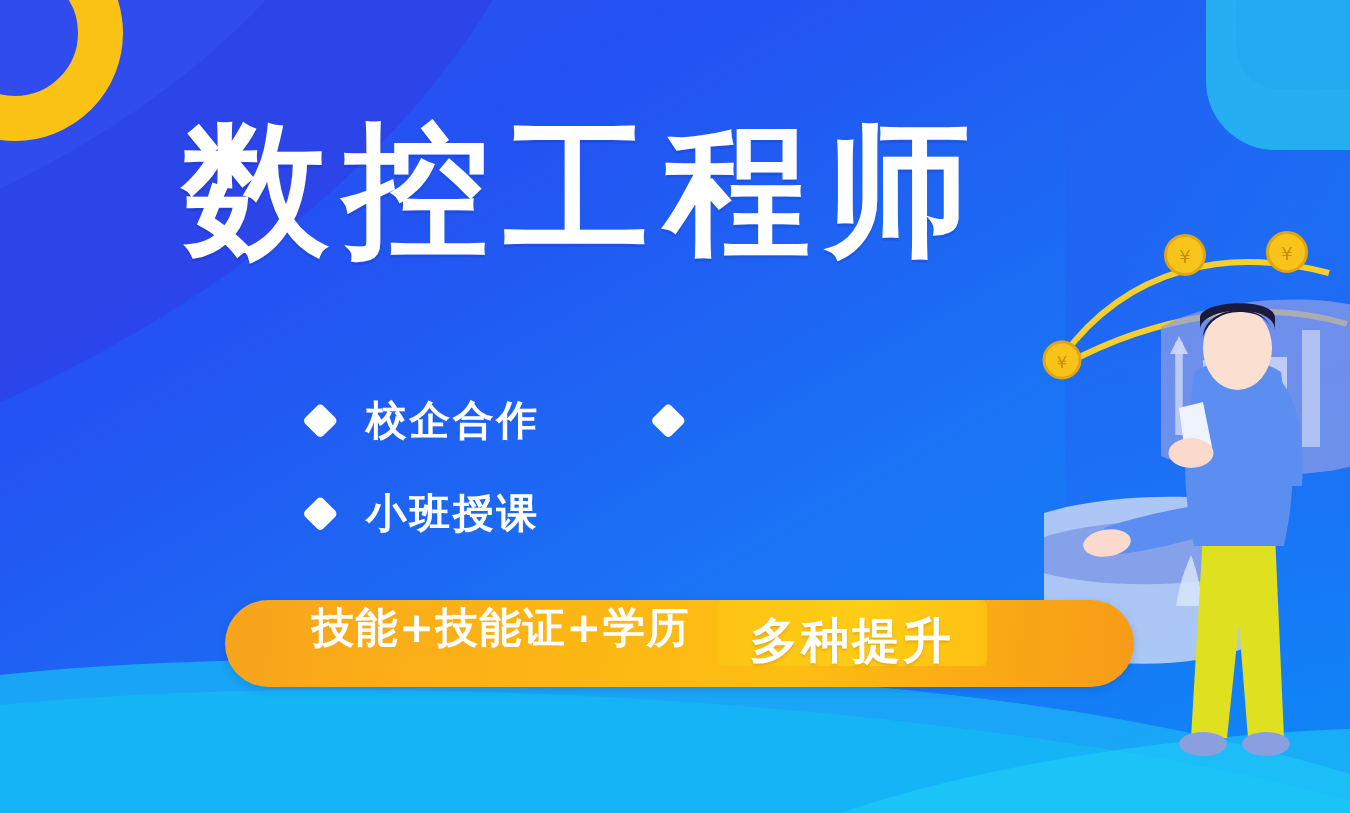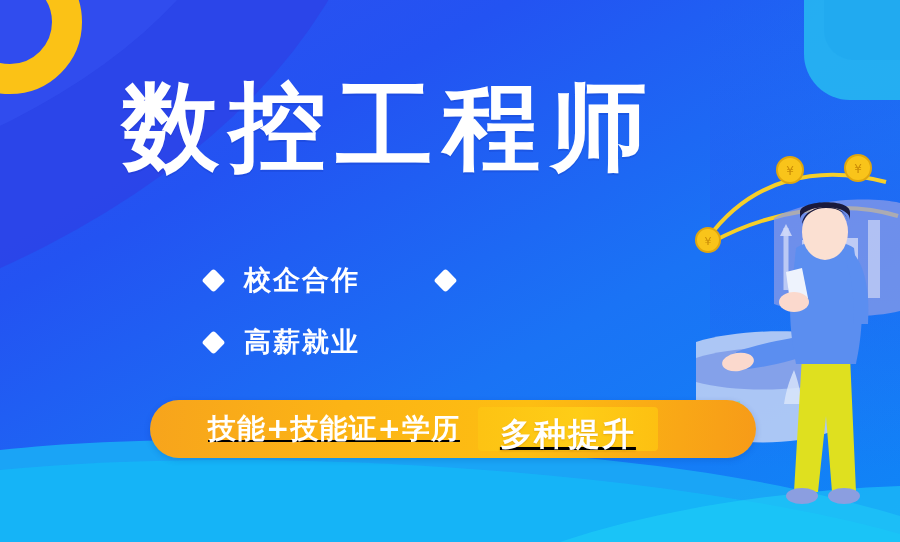--- a/index.html
+++ b/index.html
@@ -120,23 +120,22 @@
     font-family:Liberation Mono, monospace;
   }
 
   .cta {
     position:absolute;
     left:150px; top:396px;
     width:606px; height:58px;
     border-radius:29px;
     background:linear-gradient(95deg,#f7a41c 0%,#fcb415 32%,#fdbe12 62%,#f79b18 100%);
     display:flex;
-    align-items:center;
+    align-items:flex-start;
     box-shadow:0 2px 6px rgba(10,40,140,.18);
-    text-decoration:underline;
   }
   .cta-left {
     color:#ffffff;
     font-size:28px;
     font-weight:700;
     letter-spacing:1px;
     margin-left:58px;
     white-space:nowrap;
     font-family:"DejaVu Sans","Liberation Sans",sans-serif;
   }
@@ -243,21 +242,21 @@
         <span class="diamond"></span>
         <span class="feat-label">校企合作</span>
       </div>
 
       <div class="feat">
         <span class="diamond"></span>
       </div>
 
       <div class="feat">
         <span class="diamond"></span>
-        <span class="feat-label">高薪就业</span>
+        <span class="feat-label">小班授课</span>
       </div>
 
 
     </div>
 
     <div class="cta">
       <span class="cta-left">技能+技能证+学历</span>
       <span class="cta-chip">
         <span class="cta-chip-label">多种提升</span>
       </span>

